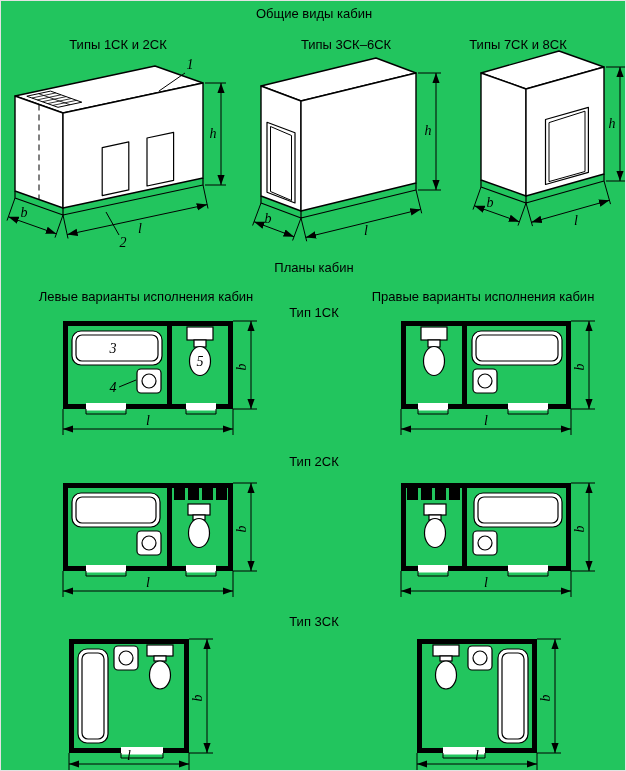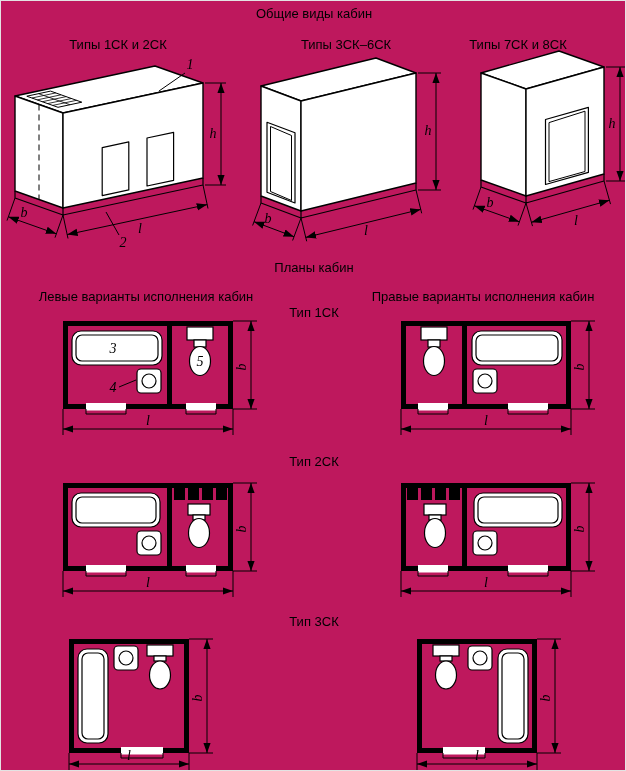--- a/index.html
+++ b/index.html
@@ -1,16 +1,16 @@
 <!DOCTYPE html>
 <html><head>
 <meta charset="utf-8">
 <style>
   html,body{margin:0;padding:0;background:#fff;}
-  .page{position:relative;width:626px;height:771px;background:#be185d;border:1px solid #e3e3e3;box-sizing:border-box;overflow:hidden;}
+  .page{position:relative;width:626px;height:771px;background:#22c55e;border:1px solid #e3e3e3;box-sizing:border-box;overflow:hidden;}
   svg{display:block;}
   .t{font-family:"Liberation Sans",sans-serif;font-size:13px;fill:#000;}
   .dim{font-family:"Liberation Serif",serif;font-style:italic;font-size:14px;fill:#000;}
   .callout{font-family:"Liberation Serif",serif;font-style:italic;font-size:14px;fill:#000;}
 </style>
 </head>
 <body>
 
 <div class="page">
 <svg width="626" height="771" viewBox="0 0 626 771">

